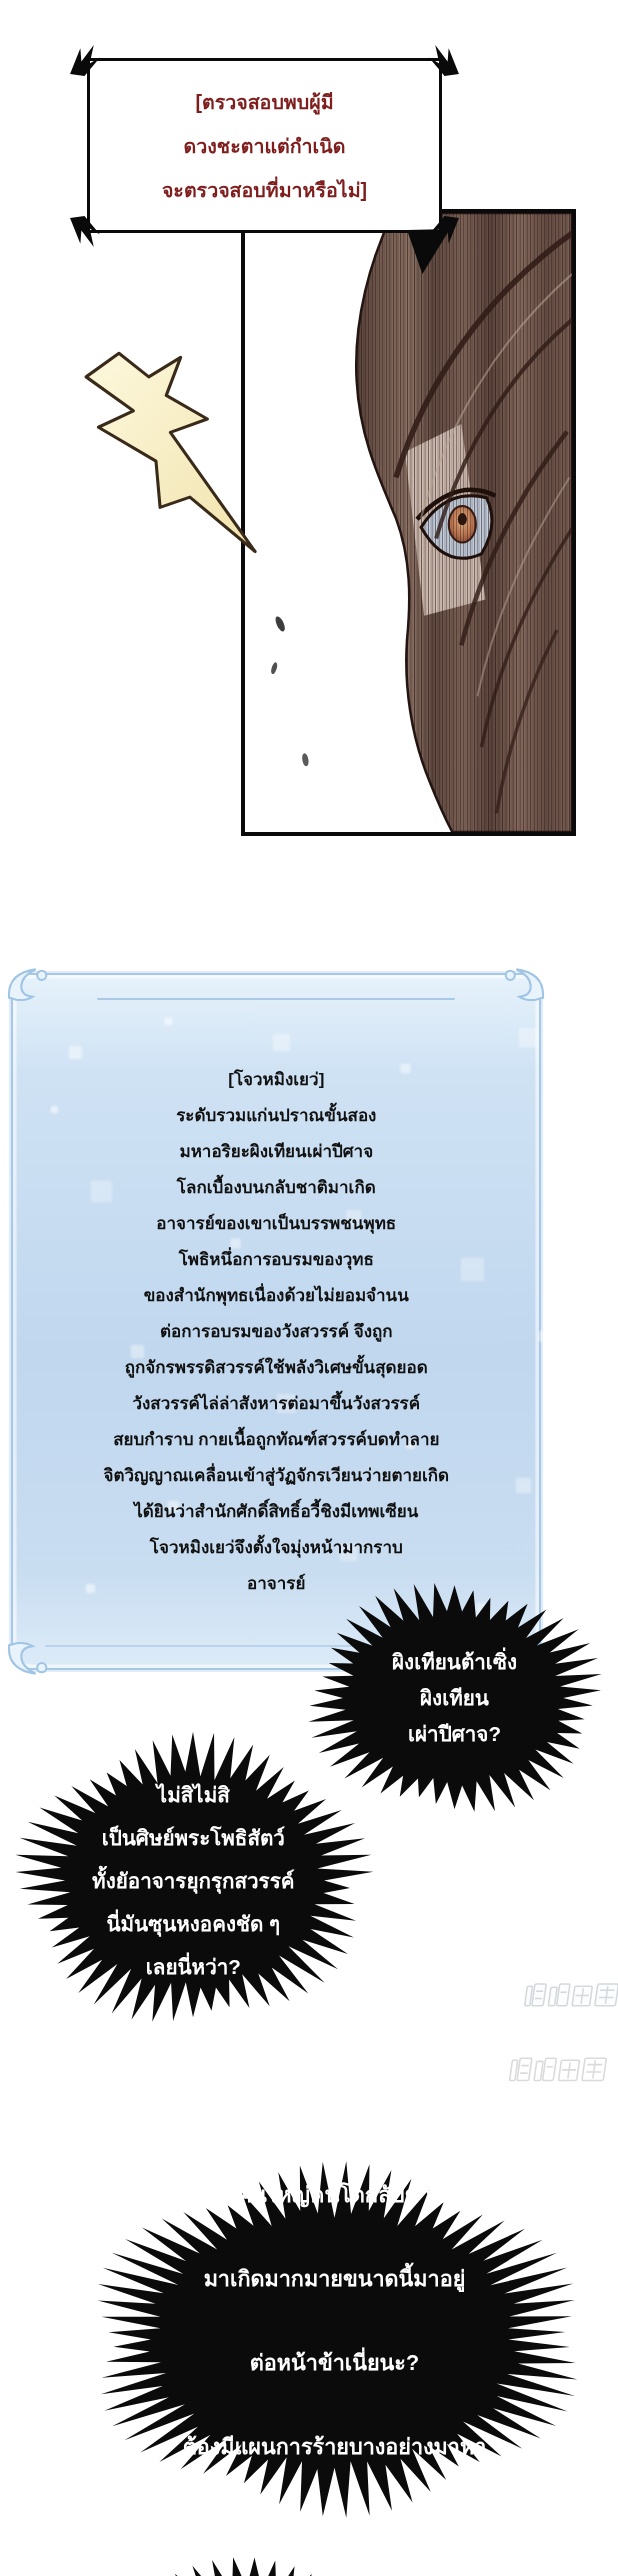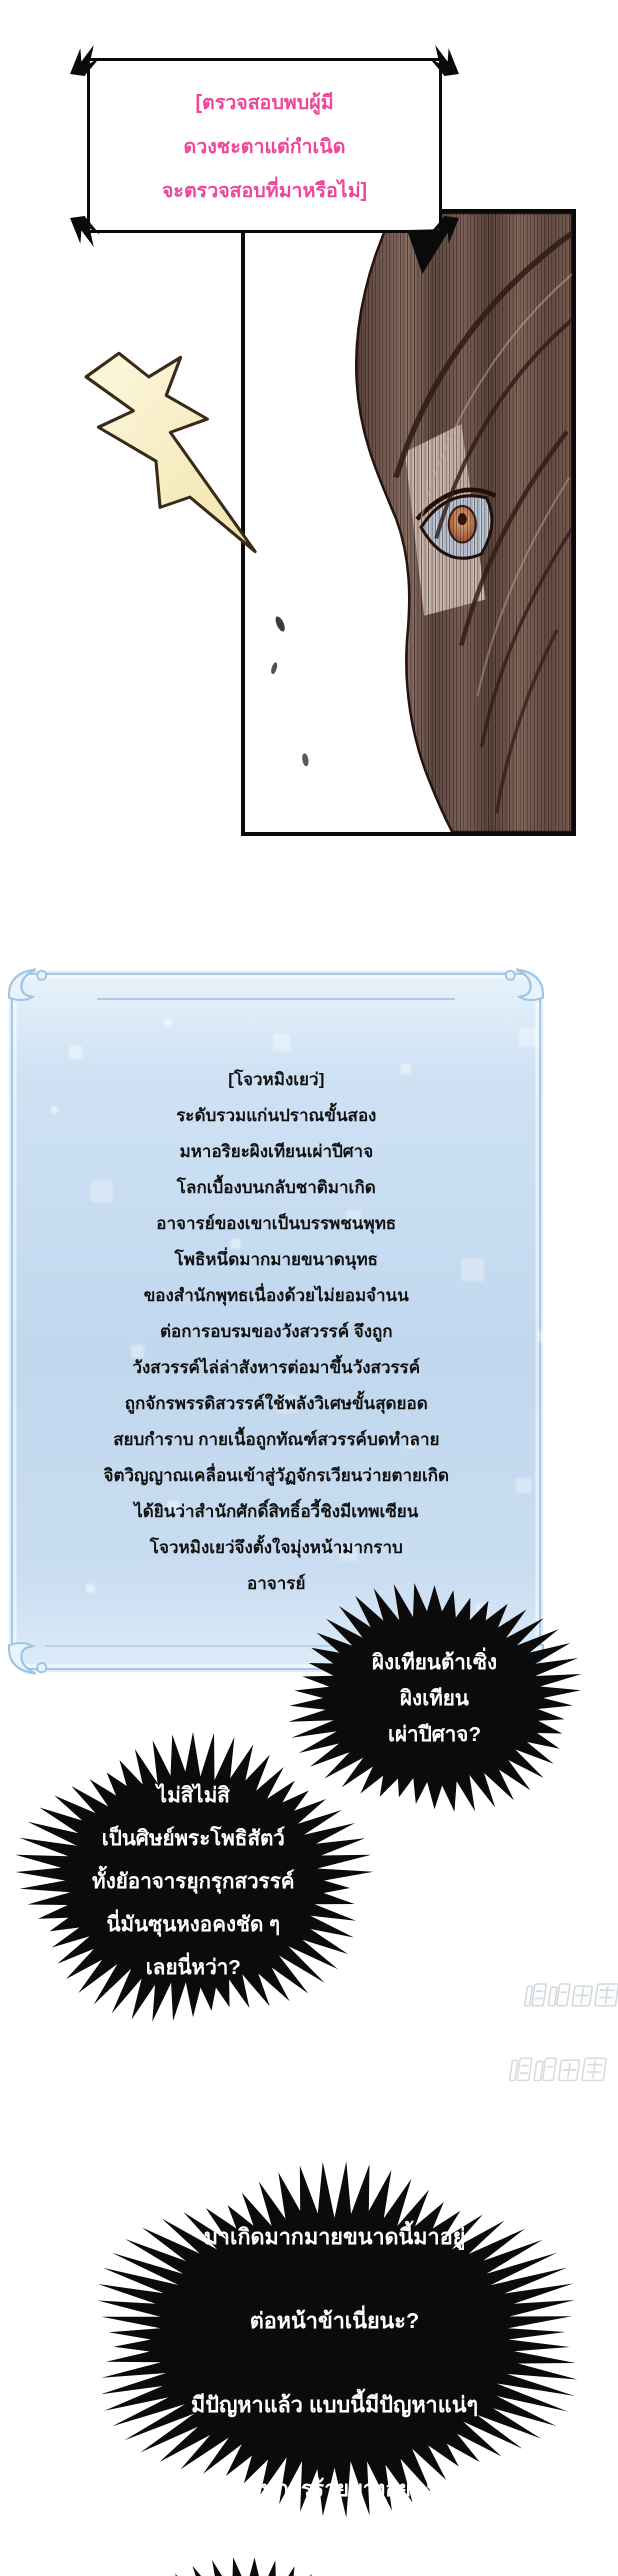--- a/index.html
+++ b/index.html
@@ -3,21 +3,21 @@
 <meta charset="utf-8">
 <style>
   html,body{margin:0;padding:0;background:#ffffff;}
   .page{position:relative;width:618px;height:3139px;background:#ffffff;overflow:hidden;
         font-family:"Liberation Sans","DejaVu Sans",sans-serif;}
 
   
   .sysbox{position:absolute;left:87px;top:58px;width:355px;height:175px;
           background:#ffffff;border:3.1px solid #0a0a0a;box-sizing:border-box;
           display:flex;flex-direction:column;justify-content:center;z-index:5;}
-  .sysline{text-align:center;font-size:19.6px;line-height:44px;font-weight:700;color:#ec4899;}
+  .sysline{text-align:center;font-size:19.6px;line-height:44px;font-weight:700;color:#7f1d1d;}
   .cflash{position:absolute;width:32px;height:32px;}
   .cflash svg{display:block;width:100%;height:100%;}
   .cf-tl{left:-20.6px;top:-17.5px;}
   .cf-tr{right:-20.6px;top:-17.5px;transform:scaleX(-1);}
   .cf-bl{left:-20.6px;bottom:-17.5px;transform:scaleY(-1);}
   .cf-br{right:-20.6px;bottom:-17.5px;transform:scale(-1,-1);}
   .tail{position:absolute;left:315px;top:168px;width:47px;height:47px;z-index:4;}
 
   
   .panel{position:absolute;left:241px;top:209px;width:335px;height:627px;
@@ -56,21 +56,21 @@
       469px 634px 0 6.2px rgba(255,255,255,.4), 41px 134px 0 3.1px rgba(255,255,255,.55);}
   .narration{position:absolute;left:0;top:87px;width:100%;text-align:center;z-index:2;}
   .nline{font-size:17px;line-height:36px;font-weight:700;color:#101010;}
 
   
   .spiky{position:absolute;}
   .spike-svg{position:absolute;left:0;top:0;width:100%;height:100%;}
   .btxt{position:absolute;left:0;top:0;width:100%;height:100%;display:flex;flex-direction:column;
         justify-content:center;align-items:center;z-index:2;}
   .bline{color:#ffffff;font-weight:700;text-align:center;}
-  .b1{left:280px;top:1577px;width:309px;height:242px;z-index:6;}
+  .b1{left:300px;top:1577px;width:309px;height:242px;z-index:6;}
   .b1 .bline{font-size:20.6px;line-height:36px;}
   .b2{left:10.3px;top:1730px;width:366px;height:301px;z-index:6;}
   .b2 .bline{font-size:20.6px;line-height:43px;text-align:right;}
   .b3{left:77px;top:2159px;width:515px;height:361px;}
   .b3 .bline{font-size:21.6px;line-height:38px;margin-top:46px;}
   .b4{left:82px;top:2555px;width:345px;height:232px;}
 
   
   .wm{position:absolute;transform:skewX(-8deg);opacity:.9;}
   .wm svg{display:block;}
@@ -225,25 +225,25 @@
         </g>
       </svg>
     </div>
 
     <div class="narration">
       <div class="nline">[โจวหมิงเยว่]</div>
       <div class="nline">ระดับรวมแก่นปราณขั้นสอง</div>
       <div class="nline">มหาอริยะผิงเทียนเผ่าปีศาจ</div>
       <div class="nline">โลกเบื้องบนกลับชาติมาเกิด</div>
       <div class="nline">อาจารย์ของเขาเป็นบรรพชนพุทธ</div>
-      <div class="nline">โพธิหนึ่ดมากมายขนาดนุทธ</div>
+      <div class="nline">โพธิหนึ่อการอบรมของวุทธ</div>
       <div class="nline">ของสำนักพุทธเนื่องด้วยไม่ยอมจำนน</div>
       <div class="nline">ต่อการอบรมของวังสวรรค์ จึงถูก</div>
+      <div class="nline">ถูกจักรพรรดิสวรรค์ใช้พลังวิเศษขั้นสุดยอด</div>
       <div class="nline">วังสวรรค์ไล่ล่าสังหารต่อมาขึ้นวังสวรรค์</div>
-      <div class="nline">ถูกจักรพรรดิสวรรค์ใช้พลังวิเศษขั้นสุดยอด</div>
       <div class="nline">สยบกำราบ กายเนื้อถูกทัณฑ์สวรรค์บดทำลาย</div>
       <div class="nline">จิตวิญญาณเคลื่อนเข้าสู่วัฏจักรเวียนว่ายตายเกิด</div>
       <div class="nline">ได้ยินว่าสำนักศักดิ์สิทธิ์อวี้ชิงมีเทพเซียน</div>
       <div class="nline">โจวหมิงเยว่จึงตั้งใจมุ่งหน้ามากราบ</div>
       <div class="nline">อาจารย์</div>
     </div>
   </section>
 
   <div class="spiky b1">
       <svg viewBox="0 0 600 470" class="spike-svg">
@@ -293,21 +293,20 @@
   </div>
 
   <div class="spiky b3">
       <svg viewBox="0 0 1000 700" class="spike-svg">
         <polygon points="837.5,350.0 957.0,364.8 848.9,372.6 968.3,395.7 856.3,396.6 971.8,427.7 835.5,416.8 966.7,459.5 814.8,435.4 952.8,490.0 815.0,459.8 930.4,517.8 808.0,483.5 900.6,542.1 777.2,496.6 864.7,562.0 749.7,509.3 824.5,577.2 738.0,532.8 782.0,587.8 718.1,552.2 741.4,596.7 682.1,555.9 716.9,622.6 650.8,562.0 686.9,646.3 628.1,581.5 651.6,666.6 598.9,593.4 611.6,682.3 563.3,587.1 568.2,692.3 531.3,586.2 522.9,696.0 500.0,599.2 477.3,693.3 466.7,601.5 433.4,684.4 436.9,586.3 392.5,669.9 407.1,578.6 355.9,651.0 371.0,583.2 324.1,628.9 339.5,575.6 289.2,614.9 319.9,553.6 244.9,610.7 294.8,540.2 201.2,601.9 258.6,535.4 160.0,588.0 234.7,519.3 123.0,569.2 227.8,493.9 92.0,545.7 209.7,475.8 68.3,518.3 178.3,462.1 53.0,488.2 166.2,440.5 46.2,456.5 172.9,415.2 47.7,424.5 163.2,394.1 56.4,393.3 141.2,373.3 70.9,363.9 143.2,350.0 61.3,335.8 162.1,328.1 47.5,305.8 162.0,305.8 40.2,274.3 152.7,280.8 40.8,242.3 168.5,260.1 49.9,210.9 196.9,244.3 67.6,181.4 206.5,222.8 93.4,155.0 211.4,197.4 126.2,132.7 238.3,183.0 164.5,115.1 272.2,175.1 206.4,102.5 291.2,156.4 250.1,94.7 309.4,134.5 292.5,89.2 342.8,129.0 320.2,65.0 378.0,129.6 353.1,43.3 404.8,115.7 390.9,25.2 433.4,100.6 432.7,12.2 467.6,105.1 477.2,4.9 500.0,113.7 522.9,4.0 532.2,106.5 567.9,9.5 566.6,100.6 610.5,21.1 595.7,114.4 649.4,38.0 621.9,129.7 683.4,59.2 656.4,130.1 712.3,83.2 690.8,134.3 744.5,100.2 710.0,155.4 788.0,107.2 727.5,175.3 830.3,118.8 760.4,183.9 869.7,135.1 789.1,197.2 904.1,156.2 795.0,222.1 932.0,181.6 802.5,244.5 952.1,210.3 829.8,260.6 963.6,241.2 848.0,280.7 966.3,273.2 839.7,305.5 960.8,305.0 837.0,328.1 948.1,335.5" fill="#0b0b0b"></polygon>
       </svg>
     <div class="btxt">
       <div class="bline">มีคนใหญ่คนโตกลับชาติ</div>
       <div class="bline">มาเกิดมากมายขนาดนี้มาอยู่</div>
       <div class="bline">ต่อหน้าข้าเนี่ยนะ?</div>
-      <div class="bline">มีปัญหาแล้ว แบบนี้มีปัญหาแน่ๆ</div>
       <div class="bline">ต้องมีแผนการร้ายบางอย่างมาหา</div>
       <div class="bline">ข้าแน่ๆ</div>
     </div>
   </div>
 
   <div class="spiky b4">
       <svg viewBox="0 0 670 450" class="spike-svg">
         <polygon points="561.5,225.0 665.6,239.0 570.2,245.0 660.4,266.7 569.8,265.5 646.9,293.1 550.2,282.2 625.9,316.9 533.7,298.4 598.8,337.4 527.6,319.0 567.2,354.0 511.4,336.3 532.9,366.5 482.0,344.3 507.2,384.2 456.8,353.9 481.9,404.5 436.7,370.2 451.1,422.0 409.6,379.3 415.5,435.6 378.0,376.6 376.3,444.4 349.3,377.7 335.0,447.7 320.0,385.7 293.6,445.2 289.9,383.9 253.9,437.2 264.3,371.2 217.6,424.1 237.8,363.8 186.1,406.9 206.2,361.3 160.1,386.6 181.9,349.3 139.9,364.5 168.6,329.9 106.2,352.1 149.6,315.4 74.5,336.0 123.8,303.0 46.9,316.1 112.3,284.2 25.1,292.6 114.5,263.0 10.5,266.6 106.9,244.4 4.0,239.0 93.4,225.0 6.2,211.1 98.2,204.9 16.6,184.2 115.0,187.1 34.6,159.4 120.5,167.9 58.6,137.6 122.9,146.7 87.2,119.4 142.6,131.1 112.7,101.5 169.7,120.8 129.1,77.7 187.3,105.1 151.6,55.5 205.1,87.5 180.3,36.0 234.1,81.0 214.4,20.4 265.0,80.4 252.6,9.6 291.4,71.6 293.5,4.2 319.8,62.3 335.0,4.6 349.8,66.8 375.3,10.6 377.4,75.8 412.8,21.5 407.2,75.8 446.1,36.6 438.4,77.4 474.5,54.6 460.9,91.7 507.0,66.0 479.1,108.0 543.5,75.9 506.0,117.2 577.8,90.1 531.5,129.1 608.2,108.6 540.1,149.3 632.8,130.9 545.3,169.1 650.3,156.2 563.1,185.7 659.8,183.4 575.9,204.6 660.7,211.2" fill="#0b0b0b"></polygon>
       </svg>
     <div class="btxt">

